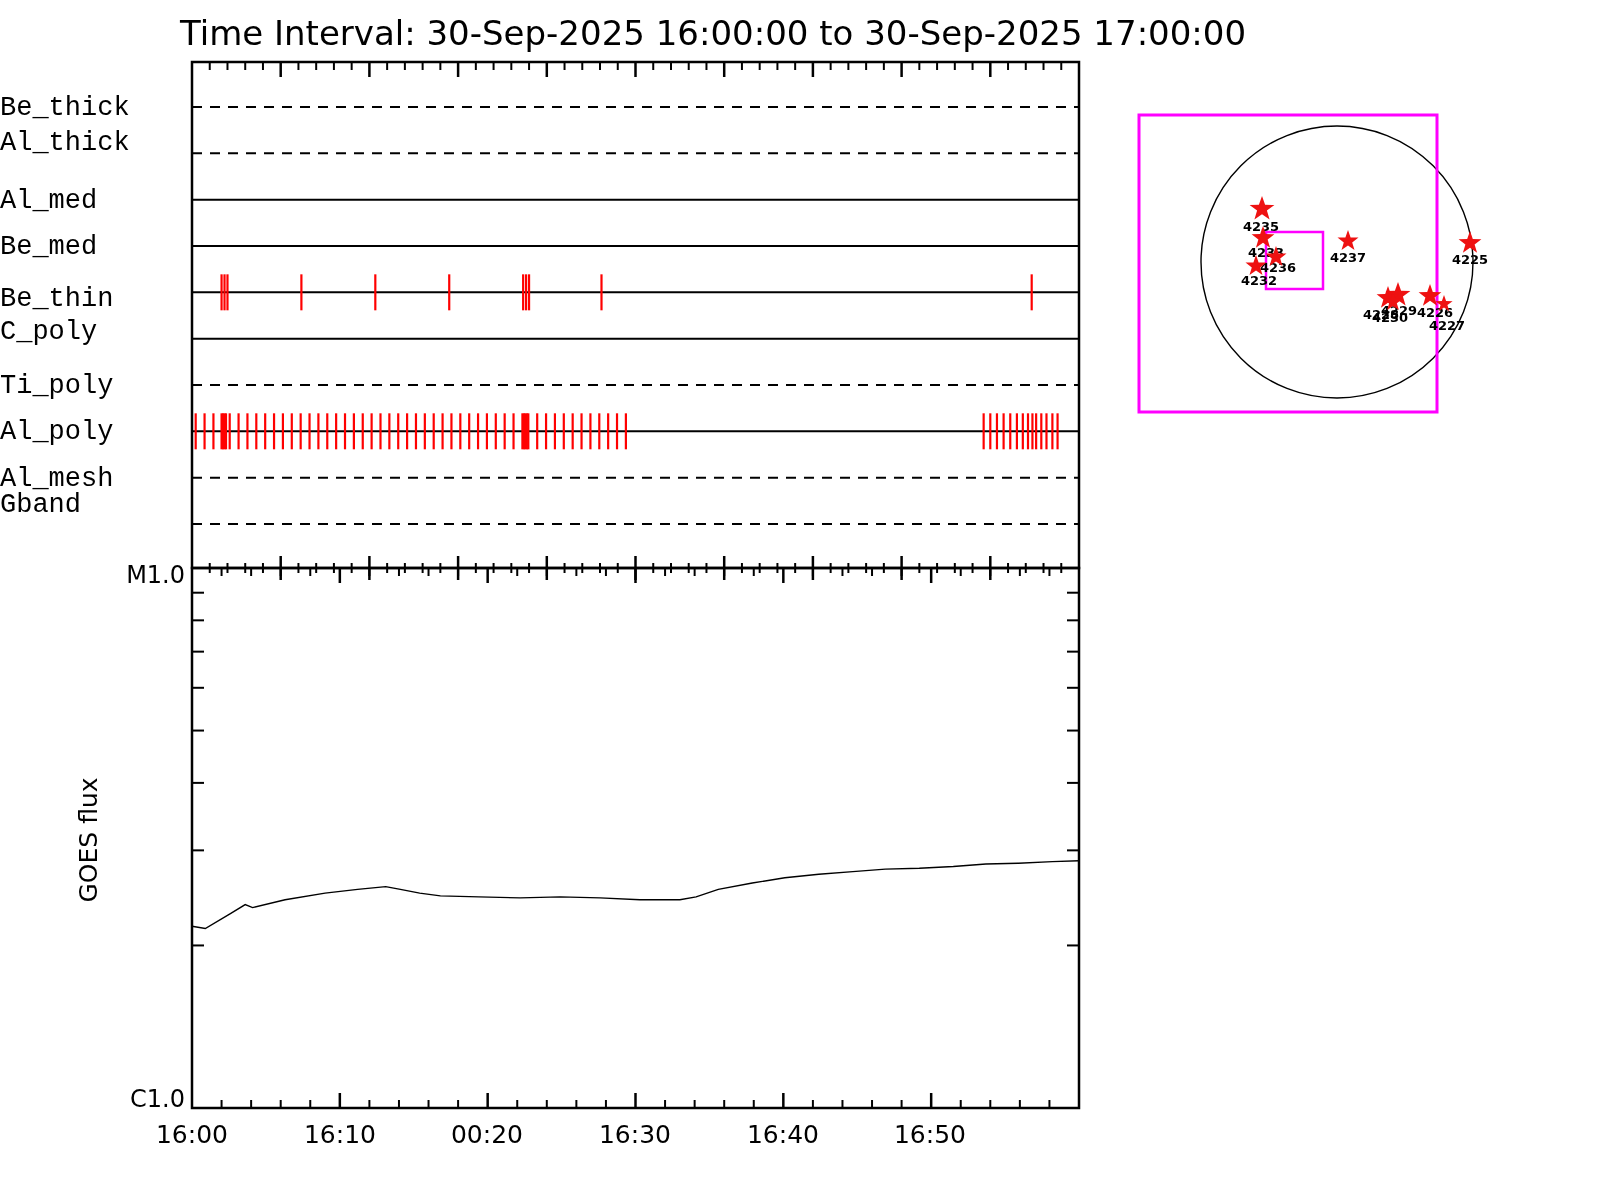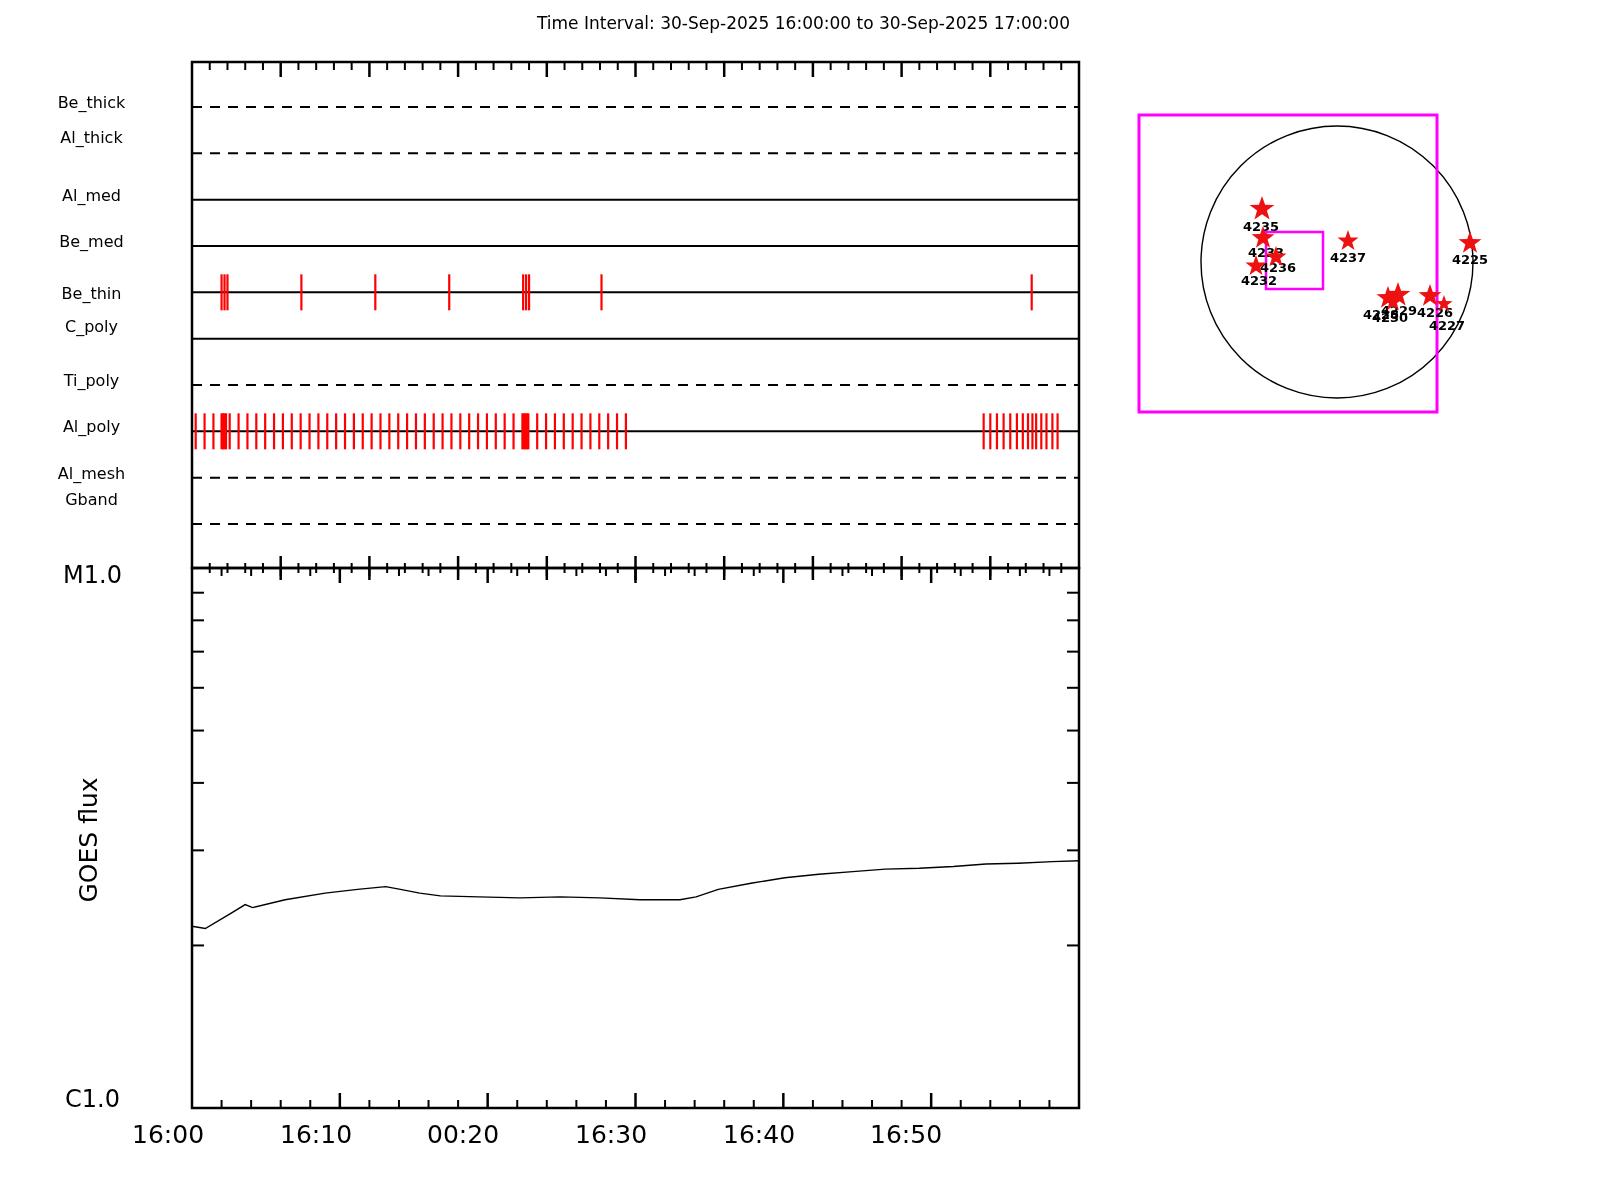--- a/index.html
+++ b/index.html
@@ -1,23 +1,23 @@
 <!DOCTYPE html>
 <html><head>
 <meta charset="utf-8">
 <style>
   html,body{margin:0;padding:0;background:#ffffff;}
   #canvas{position:relative;width:1600px;height:1200px;background:#ffffff;overflow:hidden;
           font-family:"DejaVu Sans","Liberation Sans",sans-serif;color:#000;}
   #plot-svg{position:absolute;left:0;top:0;}
   .txt{position:absolute;white-space:nowrap;}
-  #title{left:180px;top:13px;width:890px;text-align:right;font-size:17px;letter-spacing:0px;}
-  .rowlab{position:absolute;left:0px;width:183px;text-align:center;font-size:16px;white-space:nowrap;}
-  .ylab{position:absolute;left:0px;width:185px;text-align:center;font-size:24px;white-space:nowrap;}
-  .xlab{position:absolute;width:120px;top:1120px;font-size:25px;white-space:nowrap;}
+  #title{left:180px;top:13px;width:890px;text-align:center;font-size:34px;letter-spacing:0px;}
+  .rowlab{position:absolute;left:0px;width:183px;text-align:left;font-size:27px;white-space:nowrap;font-family:Liberation Mono, monospace;}
+  .ylab{position:absolute;left:0px;width:185px;text-align:right;font-size:24px;white-space:nowrap;}
+  .xlab{position:absolute;width:120px;text-align:center;top:1120px;font-size:25px;white-space:nowrap;}
   #goes-ylabel{position:absolute;left:88px;top:840px;transform:translate(-50%,-50%) rotate(-90deg);
                font-size:25px;white-space:nowrap;}
 </style>
 </head>
 <body>
 
 <div id="canvas">
 
   <svg id="plot-svg" width="1600" height="1200" viewBox="0 0 1600 1200">
       <rect x="192" y="62" width="887" height="506" fill="none" stroke="#000000" stroke-width="2.5"></rect>

